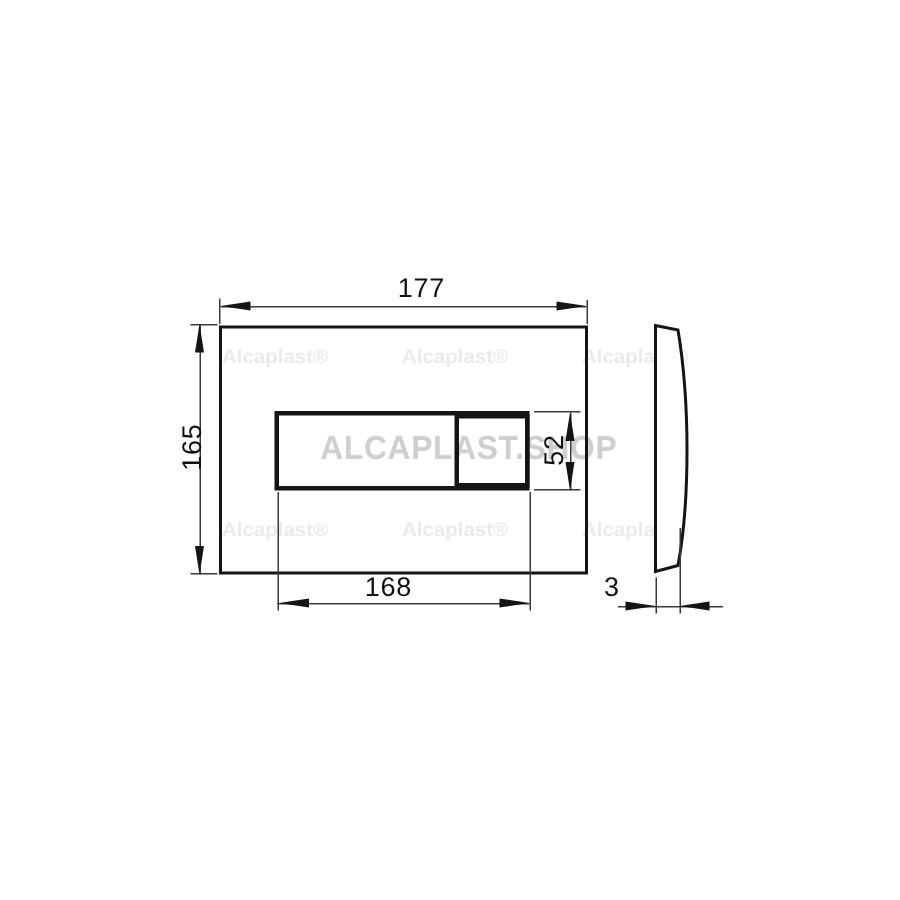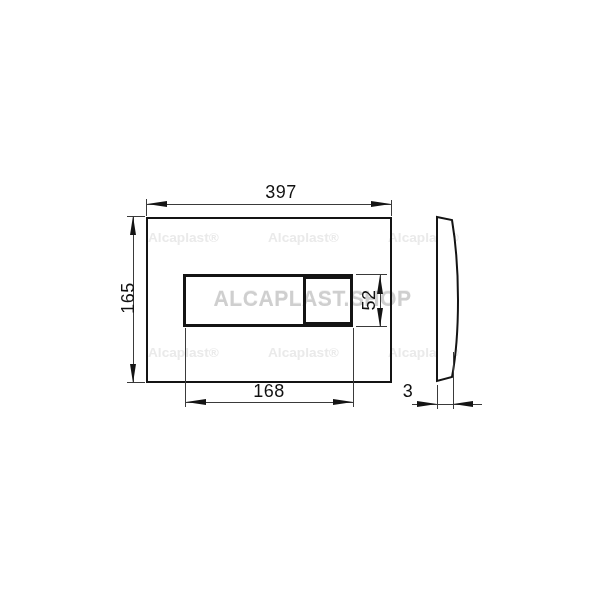--- a/index.html
+++ b/index.html
@@ -63,21 +63,21 @@
   <svg class="sideview" style="left:425px;top:205px;" width="40" height="210" viewBox="0 0 40 210">
     <path d="M12 12 L27 15 C31.5 42 33 68 33 95 C33 122 31.5 148 27 172 L12 176 Z" fill="#ffffff" stroke="#141414" stroke-width="2" stroke-linejoin="miter"></path>
   </svg>
 
   <div>
     <div class="vline" style="left:146px;top:199px;height:17px;"></div>
     <div class="vline" style="left:391px;top:200px;height:16px;"></div>
     <div class="hline" style="left:147px;top:204px;width:244px;"></div>
     <div class="arr arr-left" style="left:147px;top:201px;"></div>
     <div class="arr arr-right" style="left:371px;top:201px;"></div>
-    <div class="dim-label" style="left:246px;top:182px;width:70px;">397</div>
+    <div class="dim-label" style="left:246px;top:182px;width:70px;">177</div>
   </div>
 
   <div>
     <div class="hline" style="left:127px;top:216px;width:18px;"></div>
     <div class="hline" style="left:127px;top:382px;width:18px;"></div>
     <div class="vline" style="left:133px;top:216px;height:167px;"></div>
     <div class="arr arr-up" style="left:130px;top:216px;"></div>
     <div class="arr arr-down" style="left:130px;top:364px;"></div>
     <div class="dim-label rot" style="left:106px;top:288px;width:44px;">165</div>
   </div>
@@ -90,21 +90,21 @@
     <div class="arr arr-down" style="left:377px;top:308px;"></div>
     <div class="dim-label rot" style="left:347px;top:290px;width:44px;">52</div>
   </div>
 
   <div>
     <div class="vline" style="left:185px;top:328px;height:79px;"></div>
     <div class="vline" style="left:353px;top:328px;height:79px;"></div>
     <div class="hline" style="left:185px;top:402px;width:168px;"></div>
     <div class="arr arr-left" style="left:186px;top:399px;"></div>
     <div class="arr arr-right" style="left:333px;top:399px;"></div>
-    <div class="dim-label" style="left:234px;top:381px;width:70px;">168</div>
+    <div class="dim-label" style="left:224px;top:381px;width:70px;">168</div>
   </div>
 
   <div>
     <div class="vline" style="left:437px;top:385px;height:24px;"></div>
     <div class="vline" style="left:453px;top:352px;height:57px;"></div>
     <div class="hline" style="left:412px;top:404px;width:70px;"></div>
     <div class="arr arr-right" style="left:417px;top:401px;"></div>
     <div class="arr arr-left" style="left:453px;top:401px;"></div>
     <div class="dim-label" style="left:390px;top:381px;width:36px;">3</div>
   </div>

